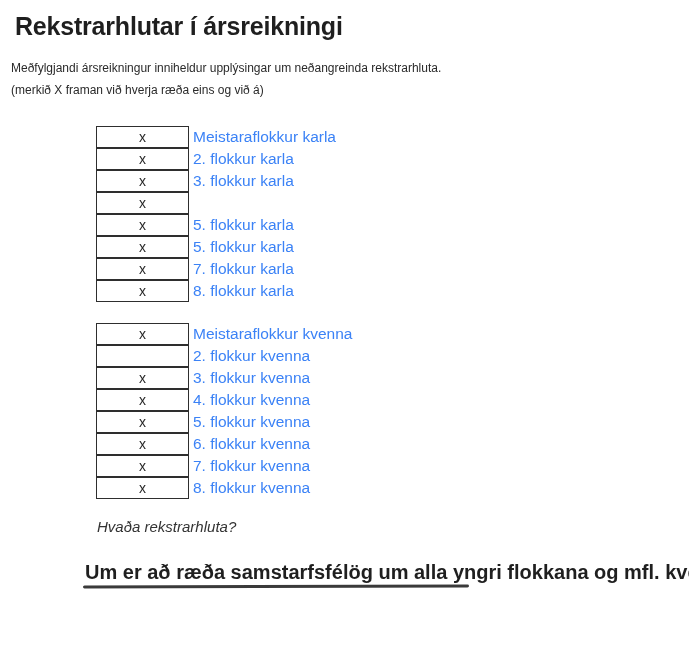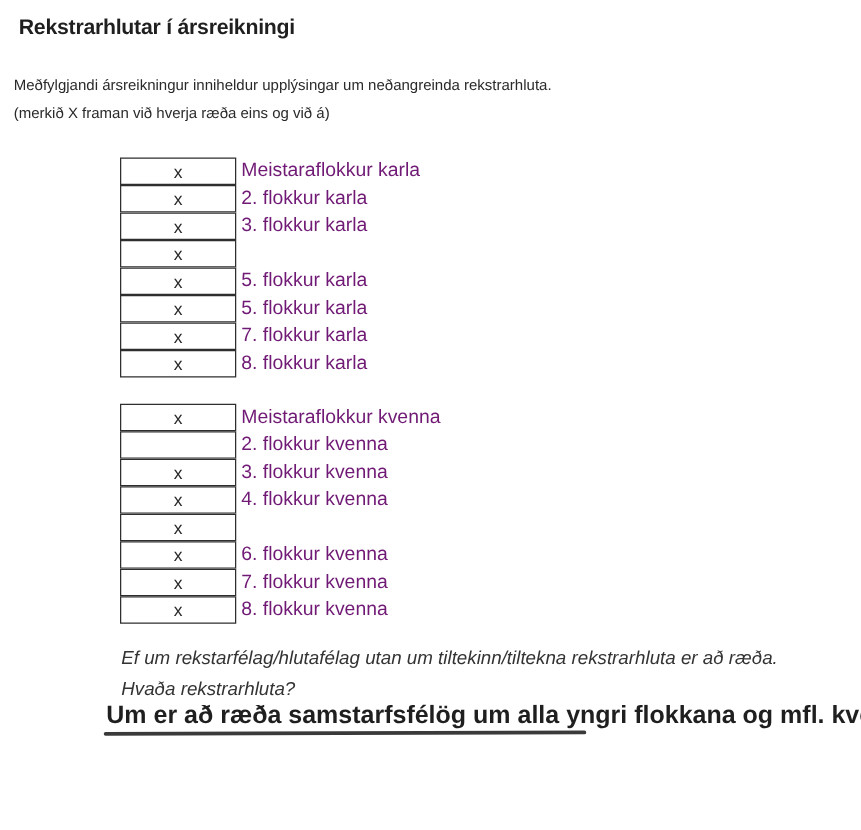--- a/index.html
+++ b/index.html
@@ -6,21 +6,21 @@
   body {
     width: 689px; height: 664px;
     position: relative;
     background: #ffffff;
     font-family: "Liberation Sans", sans-serif;
     color: #262626;
     overflow: hidden;
   }
   .page-title {
     position: absolute; left: 15px; top: 12px;
-    font-size: 17px; font-weight: bold;
+    font-size: 25px; font-weight: bold;
     letter-spacing: -0.2px;
     color: #1f1f1f;
   }
   .intro {
     position: absolute; left: 11px; top: 57px;
     font-size: 12px; line-height: 22px;
     color: #2a2a2a;
     white-space: nowrap;
   }
   .cbgroup { position: absolute; left: 96px; }
@@ -33,21 +33,21 @@
     border: 1.5px solid #2e2e2e;
     display: flex; align-items: center; justify-content: center;
     font-size: 14px; color: #2a2a2a;
     background: #ffffff;
     flex: 0 0 93px;
   }
   .cblabel {
     padding-left: 4px;
     font-size: 15.5px; line-height: 22px;
     white-space: nowrap;
-    color: #701a75;
+    color: #3b82f6;
   }
   .footnote {
     position: absolute; left: 97px; top: 514px;
     font-size: 15px; font-style: italic;
     line-height: 25px;
     color: #333333;
     white-space: nowrap;
   }
   .answer-line {
     position: absolute; left: 85px; top: 561px;
@@ -145,20 +145,21 @@
   <div class="cbrow">
     <div class="cbox">
         <span>x</span>
       </div>
     <div class="cblabel">4. flokkur kvenna</div>
   </div>
   <div class="cbrow">
     <div class="cbox">
         <span>x</span>
       </div>
+    <div class="cblabel">5. flokkur kvenna</div>
   </div>
   <div class="cbrow">
     <div class="cbox">
         <span>x</span>
       </div>
     <div class="cblabel">6. flokkur kvenna</div>
   </div>
   <div class="cbrow">
     <div class="cbox">
         <span>x</span>
@@ -167,19 +168,18 @@
   </div>
   <div class="cbrow">
     <div class="cbox">
         <span>x</span>
       </div>
     <div class="cblabel">8. flokkur kvenna</div>
   </div>
 </div>
 
 <div class="footnote">
-  <div>Ef um rekstarfélag/hlutafélag utan um tiltekinn/tiltekna rekstrarhluta er að ræða.</div>
   <div>Hvaða rekstrarhluta?</div>
 </div>
 
 <div class="answer-line"><span>Um er að ræða samstarfsfélög um alla yngri flokkana</span><span> og mfl. kvenna.</span></div>
 
 <div class="hand-underline"></div>
 
 </body></html>

